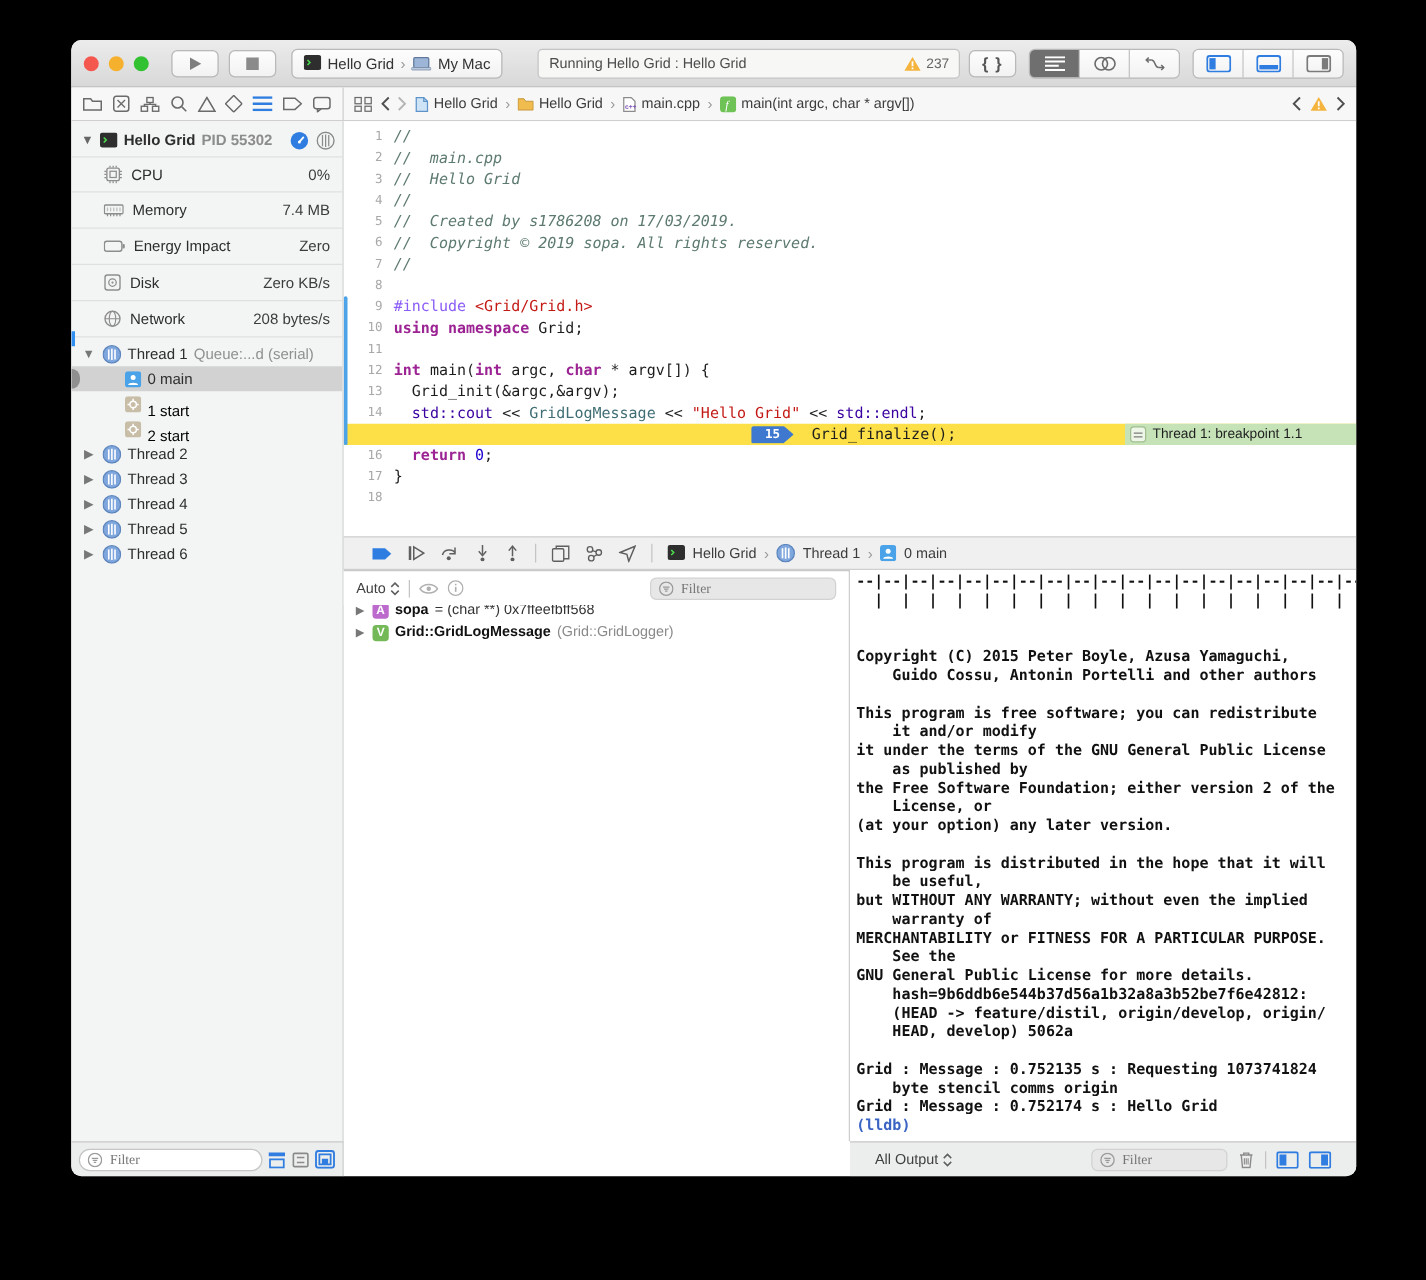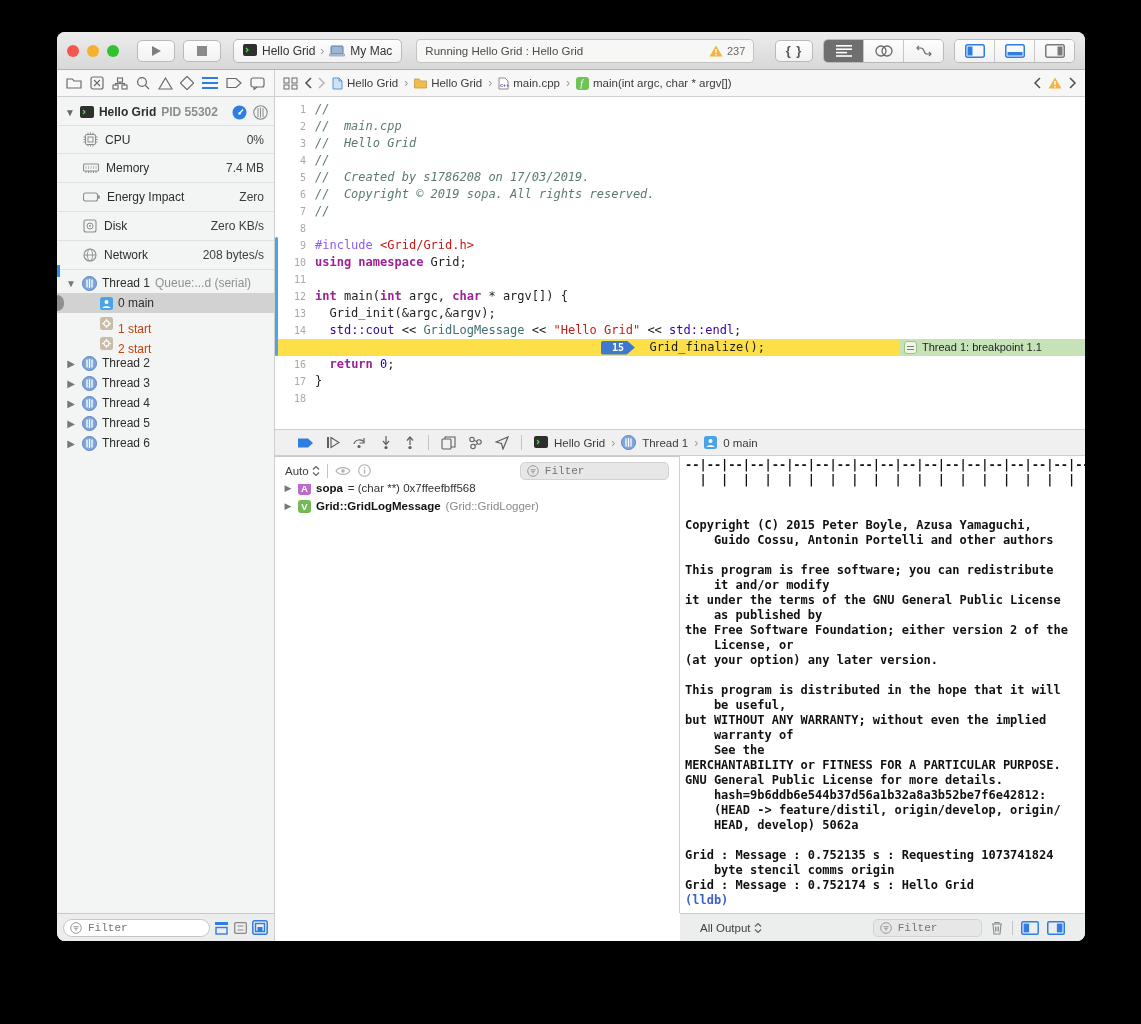--- a/index.html
+++ b/index.html
@@ -10,21 +10,21 @@
   .titlebar{position:absolute;left:0;top:0;width:100%;height:38px;
     background:linear-gradient(#ececec,#d8d8d8);border-bottom:1px solid #b4b4b4;
     display:flex;align-items:center;box-sizing:border-box;padding:0 10px;}
   .lights{display:flex;gap:8px;margin-right:18px;}
   .light{width:12px;height:12px;border-radius:50%;}
   .tb-btn{height:22px;min-width:38px;background:linear-gradient(#fdfdfd,#f2f2f2);
     border:1px solid #b9b9b9;border-radius:5px;display:flex;align-items:center;justify-content:center;
     margin-right:8px;box-sizing:border-box;}
   .scheme{height:22px;background:linear-gradient(#fdfdfd,#f2f2f2);border:1px solid #b9b9b9;border-radius:5px;
     display:flex;align-items:center;gap:5px;padding:0 9px;font-size:12px;color:#333;margin-left:4px;}
-  .status{height:24px;flex:0 0 338px;margin-left:14px;background:#f7f7f6;border:1px solid #c4c4c4;border-radius:4px;
+  .status{height:24px;flex:0 0 338px;margin-left:28px;background:#f7f7f6;border:1px solid #c4c4c4;border-radius:4px;
     display:flex;align-items:center;font-size:11.5px;color:#4c4c4c;padding:0 8px;box-sizing:border-box;}
   .status .grow{flex:1}
   .warnbadge{display:flex;align-items:center;gap:4px;color:#666;font-size:11px;}
   .tb-right{margin-left:auto;display:flex;align-items:center;gap:10px;}
   .seg-group{display:flex;border:1px solid #b9b9b9;border-radius:5px;overflow:hidden;height:22px;}
   .seg{width:39px;display:flex;align-items:center;justify-content:center;background:linear-gradient(#fdfdfd,#f2f2f2);
     border-right:1px solid #c6c6c6;}
   .seg:last-child{border-right:none}
   .seg.active{background:#6f6f6f;}
   .braces{font-size:13px;color:#555;font-weight:bold;letter-spacing:1px;}
@@ -46,36 +46,36 @@
   .gauge-row{height:29px;display:flex;align-items:center;gap:7px;padding:0 10px 0 26px;
     border-bottom:1px solid #e0e0e0;box-sizing:border-box;}
   .gauge-row:first-of-type{border-top:1px solid #e0e0e0;}
   .gauge-val{margin-left:auto;color:#3c3c3c;}
   .threads{padding-top:3px;position:relative;}
   .t-row{height:20px;display:flex;align-items:center;gap:5px;position:relative;}
   .t-row .disc{width:12px;text-align:center;color:#777;font-size:10px;margin-left:8px;flex:0 0 12px;}
   .t-row.frame .disc{margin-left:26px;}
   .t-row.sel{background:#d2d2d2;}
   .t-detail{color:#909090;}
-  .t-dim{color:#c2410c;margin-top:12px;}
+  .t-dim{color:#000000;margin-top:12px;}
   .cur-marker{position:absolute;left:0;top:2px;width:7px;height:16px;background:#8f8f8f;
     border-radius:0 8px 8px 0;}
   .net-tick{position:absolute;left:0;top:168px;width:3px;height:12px;background:#2f8ef0;}
   .side-wrap{position:relative;height:100%;}
   
   .bbar{position:absolute;bottom:0;height:28px;background:#eceded;border-top:1px solid #c9c9c9;
     display:flex;align-items:center;box-sizing:border-box;font-size:11.5px;color:#3f3f3f;}
   .bbar.side{left:0;width:218px;padding:0 6px;gap:4px;border-right:1px solid #cfcfcf;}
   .bbar.vars{left:218px;width:405px;padding:0 10px;gap:7px;border-right:1px solid #cfcfcf;}
   .bbar.cons{left:623px;width:405px;padding:0 20px;gap:8px;}
   .filterfield{height:18px;border:1px solid #c6c6c6;border-radius:9px;background:#fff;
     display:flex;align-items:center;gap:4px;padding:0 6px;box-sizing:border-box;flex:1;}
   .filterfield.gray{background:#e7e7e7;border-color:#d2d2d2;border-radius:5px;}
   .filterfield input{border:none;outline:none;background:transparent;font-size:11px;color:#444;width:100%;
-    font-family:Liberation Mono, monospace;}
+    font-family:Liberation Serif, serif;}
   .vsep{width:1px;height:14px;background:#c4c4c4;}
   .popup{display:flex;align-items:center;gap:3px;}
   
   .editor{position:absolute;left:218px;top:65px;width:810px;height:332px;background:#fff;overflow:hidden;
     font-family:"DejaVu Sans Mono","Liberation Mono",monospace;}
   .codelines{padding-top:4px;position:relative;}
   .cl{display:flex;height:17px;line-height:17px;position:relative;}
   .cl .gut{width:40px;flex:0 0 40px;text-align:right;padding-right:9px;color:#a8a8a8;font-size:10px;box-sizing:border-box;}
   .cl .txt{font-size:12px;white-space:pre;}
   .changebar{position:absolute;left:0;top:140px;width:3px;height:119px;background:#4ca3e8;border-radius:2px;}
@@ -760,22 +760,22 @@
       <div class="ln">it under the terms of the GNU General Public License</div>
       <div class="ln">    as published by</div>
       <div class="ln">the Free Software Foundation; either version 2 of the</div>
       <div class="ln">    License, or</div>
       <div class="ln">(at your option) any later version.</div>
       <div class="ln"> </div>
       <div class="ln">This program is distributed in the hope that it will</div>
       <div class="ln">    be useful,</div>
       <div class="ln">but WITHOUT ANY WARRANTY; without even the implied</div>
       <div class="ln">    warranty of</div>
+      <div class="ln">MERCHANTABILITY or FITNESS FOR A PARTICULAR PURPOSE.</div>
       <div class="ln">    See the</div>
-      <div class="ln">MERCHANTABILITY or FITNESS FOR A PARTICULAR PURPOSE.</div>
       <div class="ln">GNU General Public License for more details.</div>
       <div class="ln">    hash=9b6ddb6e544b37d56a1b32a8a3b52be7f6e42812:</div>
       <div class="ln">    (HEAD -&gt; feature/distil, origin/develop, origin/</div>
       <div class="ln">    HEAD, develop) 5062a</div>
       <div class="ln"> </div>
       <div class="ln">Grid : Message : 0.752135 s : Requesting 1073741824</div>
       <div class="ln">    byte stencil comms origin</div>
       <div class="ln">Grid : Message : 0.752174 s : Hello Grid</div>
       <div class="ln prompt">(lldb) </div>
     </div>

